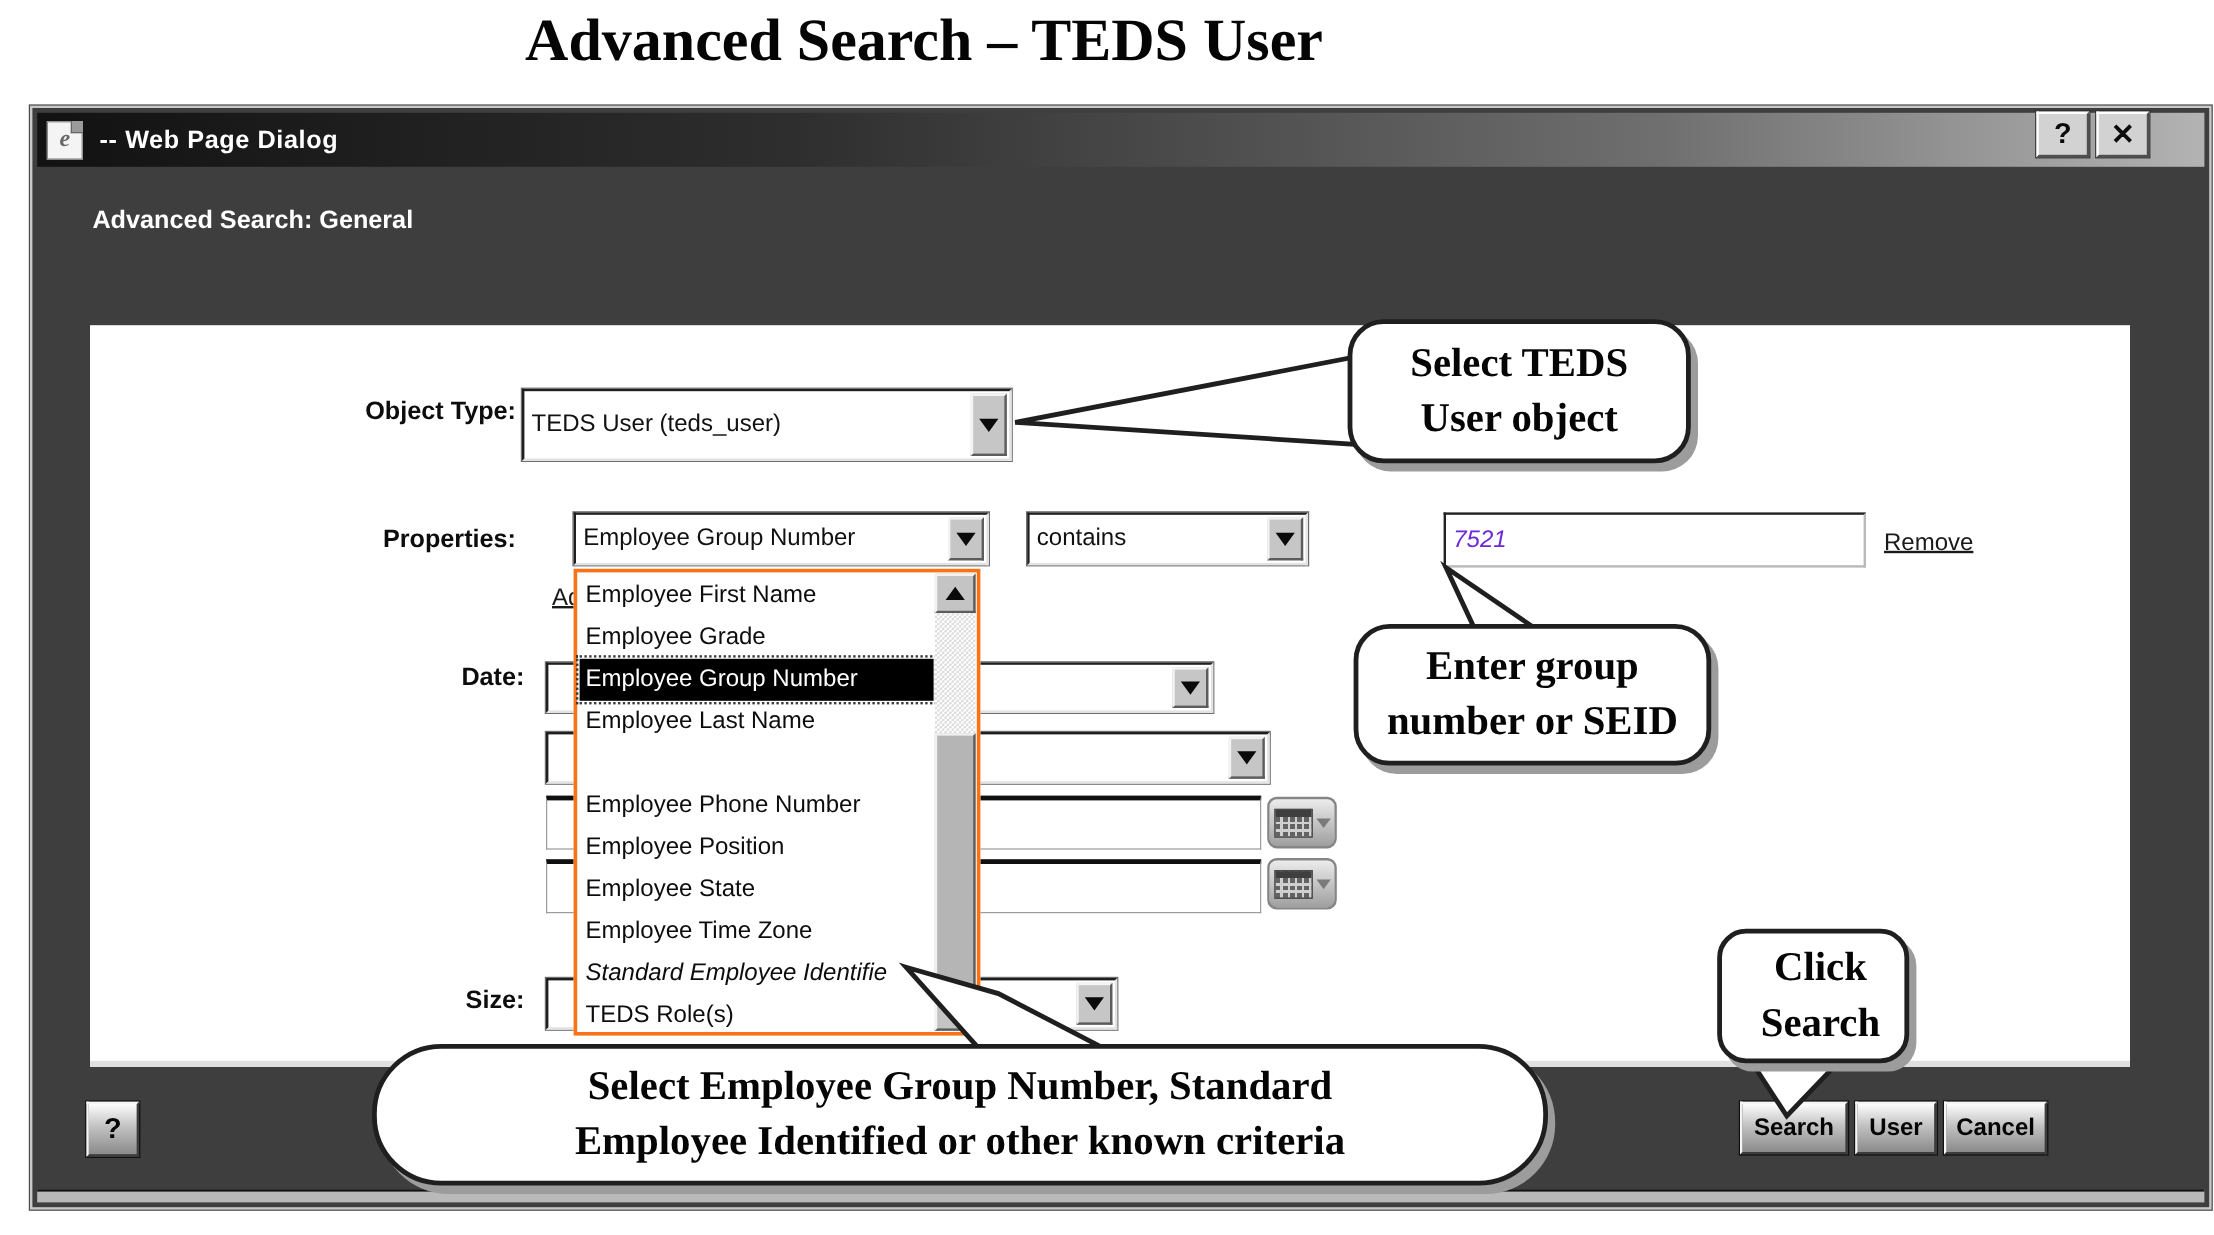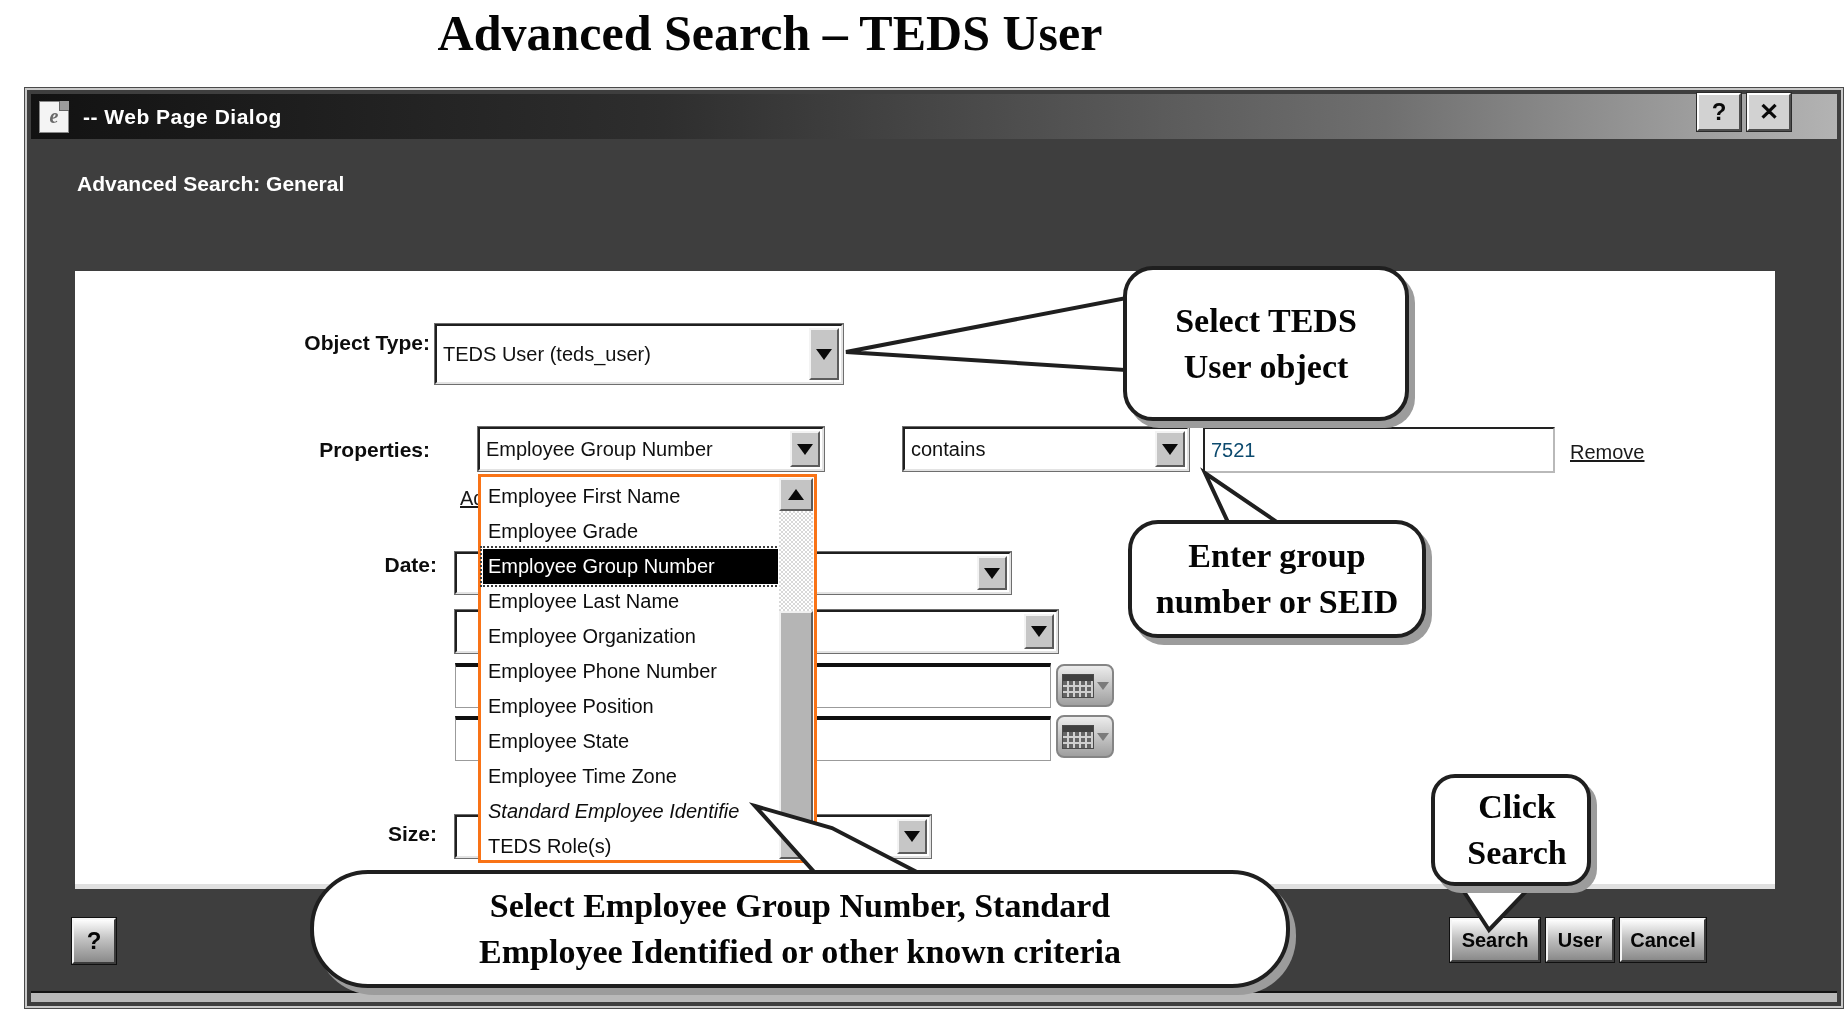--- a/index.html
+++ b/index.html
@@ -48,22 +48,22 @@
   .tri-down { width:0; height:0; border-left:8px solid transparent; border-right:8px solid transparent;
     border-top:11px solid #0a0a0a; }
   .tri-up { width:0; height:0; border-left:8px solid transparent; border-right:8px solid transparent;
     border-bottom:11px solid #0a0a0a; }
 
   
   .date-input { background:#fff; border:1px solid #9b9b9b; border-top:4px solid #101010; }
 
   
   #criteria-input { left:1203px; top:427px; width:352px; height:46px; background:#fff;
-    border:2px solid; border-color:#222 #b9b9b9 #b9b9b9 #222; font-size:20px; color:#0c4a6e;
-    padding-left:6px; font-family:"Liberation Sans", sans-serif; }
+    border:2px solid; border-color:#222 #b9b9b9 #b9b9b9 #222; font-size:20px; color:#6d28d9;
+    padding-left:6px; font-family:"Liberation Sans", sans-serif;font-style:italic; }
 
   .link { font-size:20px; color:#1a1a1a; text-decoration:underline; }
 
   
   .cal-btn { width:58px; height:43px; border-radius:8px; border:2px solid #858585;
     background:linear-gradient(#ececec,#9f9f9f); display:flex; align-items:center; justify-content:center; gap:3px; }
   .cal-grid { width:32px; height:24px; background:#636363; border:1px solid #4a4a4a;
     background-image:
       linear-gradient(#3f3f3f 0 6px, transparent 6px),
       repeating-linear-gradient(90deg, transparent 0 4px, #cfcfcf 4px 6px),
@@ -130,21 +130,21 @@
     </span>
 </div>
 
 <div class="abs form-label" style="left:180px; top:438px;">Properties:</div>
 <div class="abs sel" style="left:478px; top:427px; width:346px; height:44px;">
   <span class="sel-text">Employee Group Number</span>
   <span class="sel-arrow">
       <span class="tri-down"></span>
     </span>
 </div>
-<div class="abs sel" style="left:903px; top:427px; width:286px; height:44px;padding-left:40px;">
+<div class="abs sel" style="left:856px; top:427px; width:234px; height:44px;padding-left:40px;">
   <span class="sel-text">contains</span>
   <span class="sel-arrow">
       <span class="tri-down"></span>
     </span>
 </div>
 <input class="abs" id="criteria-input" value="7521" style="">
 <a class="abs link" style="left:1570px; top:441px;">Remove</a>
 <a class="abs link" style="left:460px; top:487px; z-index:2;">Add</a>
 
 <div class="abs form-label" style="left:187px; top:553px; width:250px;">Date:</div>
@@ -174,21 +174,20 @@
   <span class="sel-arrow">
       <span class="tri-down"></span>
     </span>
 </div>
 
 <div class="abs" id="prop-list">
   <div class="list-item" style="top:2px;">Employee First Name</div>
   <div class="list-item" style="top:37px;">Employee Grade</div>
   <div class="list-item selected" style="top:72px;">Employee Group Number</div>
   <div class="list-item" style="top:107px;">Employee Last Name</div>
-  <div class="list-item" style="top:142px;">Employee Organization</div>
   <div class="list-item" style="top:177px;">Employee Phone Number</div>
   <div class="list-item" style="top:247px;">Employee State</div>
   <div class="list-item" style="top:212px;">Employee Position</div>
   <div class="list-item" style="top:282px;">Employee Time Zone</div>
   <div class="list-item" style="top:317px;font-style:italic;">Standard Employee Identifie</div>
   <div class="list-item" style="top:352px;">TEDS Role(s)</div>
   <div id="list-scrollbar">
     <div class="sb-btn" style="top:0;">
         <span class="tri-up"></span>
       </div>
@@ -200,21 +199,21 @@
   </div>
 </div>
 
 <svg class="abs" id="svg-tails" width="1845" height="1029">
   <polygon points="846,352 1168,290 1156,372" fill="#ffffff" stroke="#1f1f1f" stroke-width="4"></polygon>
   <polygon points="1205,473 1240,548 1315,548" fill="#ffffff" stroke="#1f1f1f" stroke-width="4"></polygon>
   <polygon points="1489,930 1459,884 1533,884" fill="#ffffff" stroke="#1f1f1f" stroke-width="4"></polygon>
   <polygon points="755,806 832,828 940,884 825,884" fill="#ffffff" stroke="#1f1f1f" stroke-width="4"></polygon>
 </svg>
 
-<div class="abs callout" style="left:1123px; top:266px; width:286px; height:155px; border-radius:30px;">
+<div class="abs callout" style="left:1123px; top:266px; width:286px; height:120px; border-radius:30px;">
   <div>Select TEDS</div>
   <div>User object</div>
 </div>
 <div class="abs callout" style="left:1128px; top:520px; width:298px; height:118px; border-radius:30px;">
   <div>Enter group</div>
   <div>number or SEID</div>
 </div>
 <div class="abs callout" style="left:1431px; top:774px; width:160px; height:112px; border-radius:24px;padding-left:12px;">
   <div>Click</div>
   <div>Search</div>

